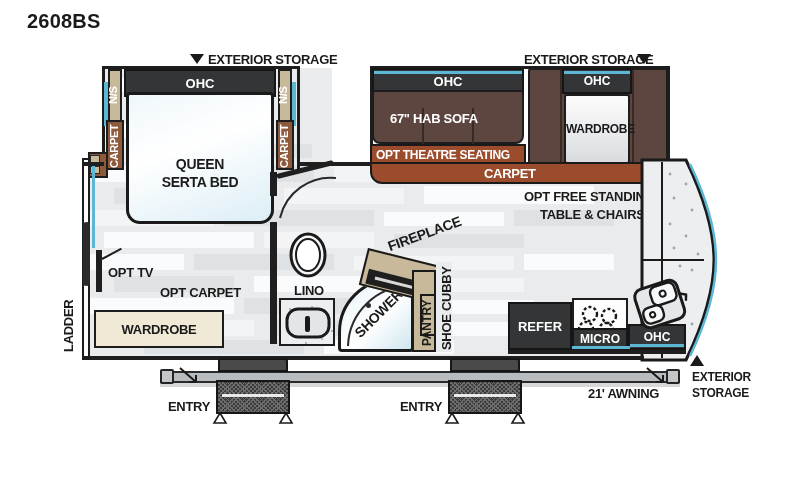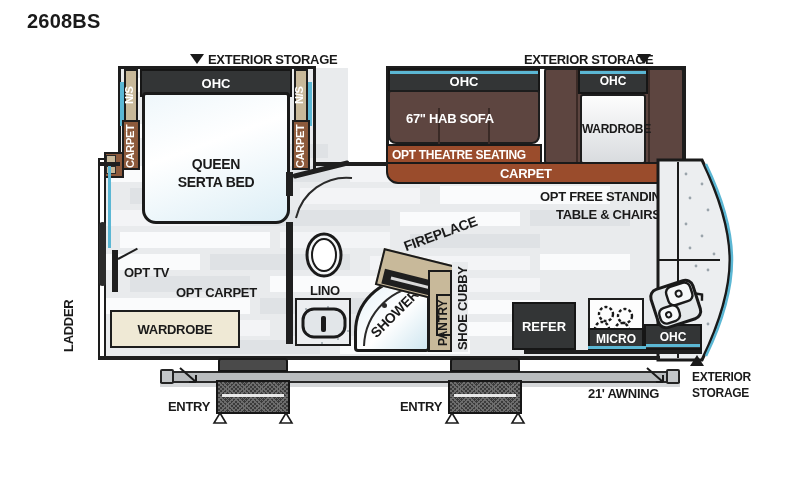--- a/index.html
+++ b/index.html
@@ -11,21 +11,21 @@
   .abs{position:absolute;box-sizing:border-box;}
   .lbl{position:absolute;font-family:"Liberation Sans",sans-serif;
        font-weight:700;letter-spacing:-.3px;line-height:1;
        white-space:nowrap;transform-origin:50% 50%;}
 
   
   #title{left:27px;top:11px;font-size:20px;font-weight:700;letter-spacing:.2px;
          color:#1a1a1a;}
 
   
-  #shell{left:84px;top:62px;width:630px;height:298px;margin-left:16px;}
+  #shell{left:84px;top:62px;width:630px;height:298px;}
 
   .floor{position:absolute;background:#e9ebed;}
 
   
   .planks{position:absolute;inset:0;overflow:hidden;}
   .pk{position:absolute;background:#f3f4f6;}
   .pk.d{background:#dfe2e5;}
   .pk.l{background:#fafbfc;}
   .outline{position:absolute;border:3px solid #1d1d1d;box-sizing:border-box;}
 
@@ -289,21 +289,21 @@
           <circle cx="46" cy="138" r="1.4"></circle>
         <circle cx="34" cy="152" r="1.4"></circle>
           <circle cx="52" cy="166" r="1.4"></circle>
         <circle cx="30" cy="180" r="1.4"></circle>
           <circle cx="44" cy="192" r="1.4"></circle>
         <circle cx="58" cy="96" r="1.4"></circle>
           <circle cx="40" cy="108" r="1.4"></circle>
       </g>
     </svg>
 
-    <div class="ohc" style="left:412px;top:240px;width:64px;height:48px;padding-left:24px;">
+    <div class="ohc" style="left:424px;top:240px;width:64px;height:48px;padding-left:24px;">
       <span class="ohcTxt" style="font-size:13px;">REFER</span>
     </div>
 
     <div class="white" style="left:488px;top:236px;width:56px;height:52px;"></div>
     <svg class="abs" style="left:492px;top:242px;" width="48" height="34" viewBox="0 0 48 34">
       <g fill="none" stroke="#1a1a1a" stroke-width="2.4">
         <circle cx="14" cy="10" r="7" stroke-dasharray="3 2.2"></circle>
         <circle cx="33" cy="12" r="7" stroke-dasharray="3 2.2"></circle>
         <circle cx="10" cy="25" r="7" stroke-dasharray="3 2.2"></circle>
         <circle cx="30" cy="26" r="7" stroke-dasharray="3 2.2"></circle>

